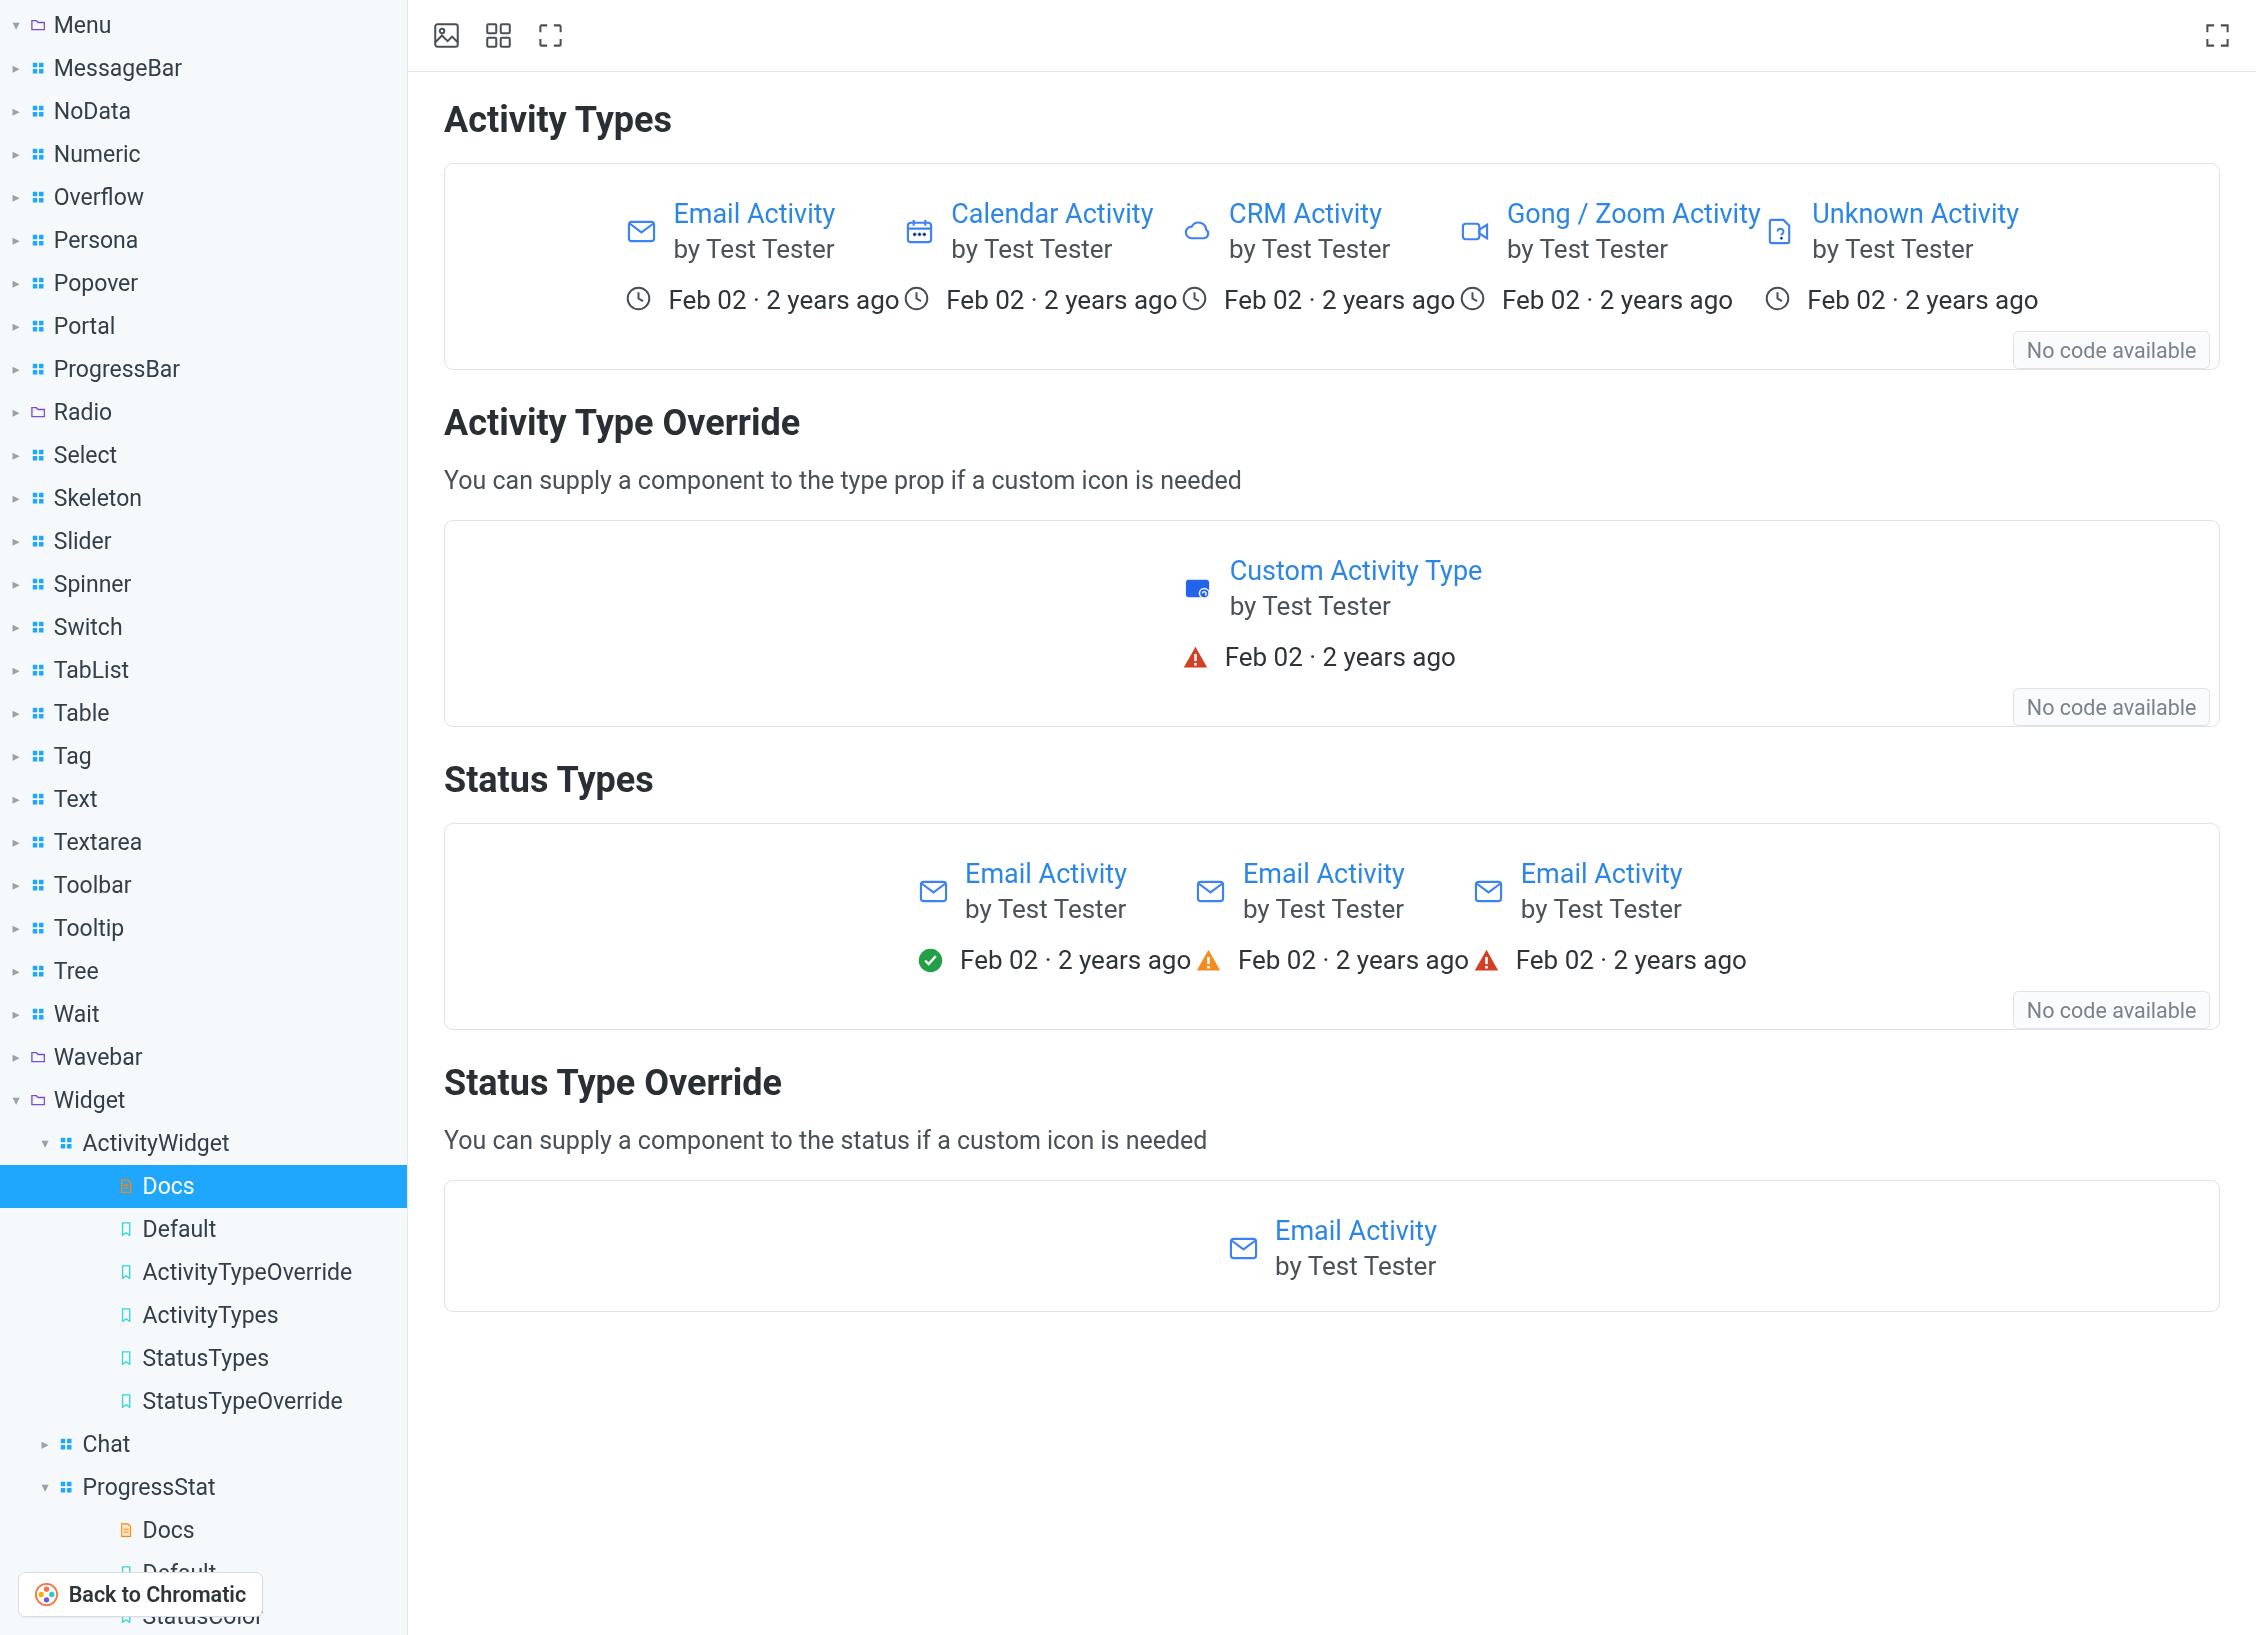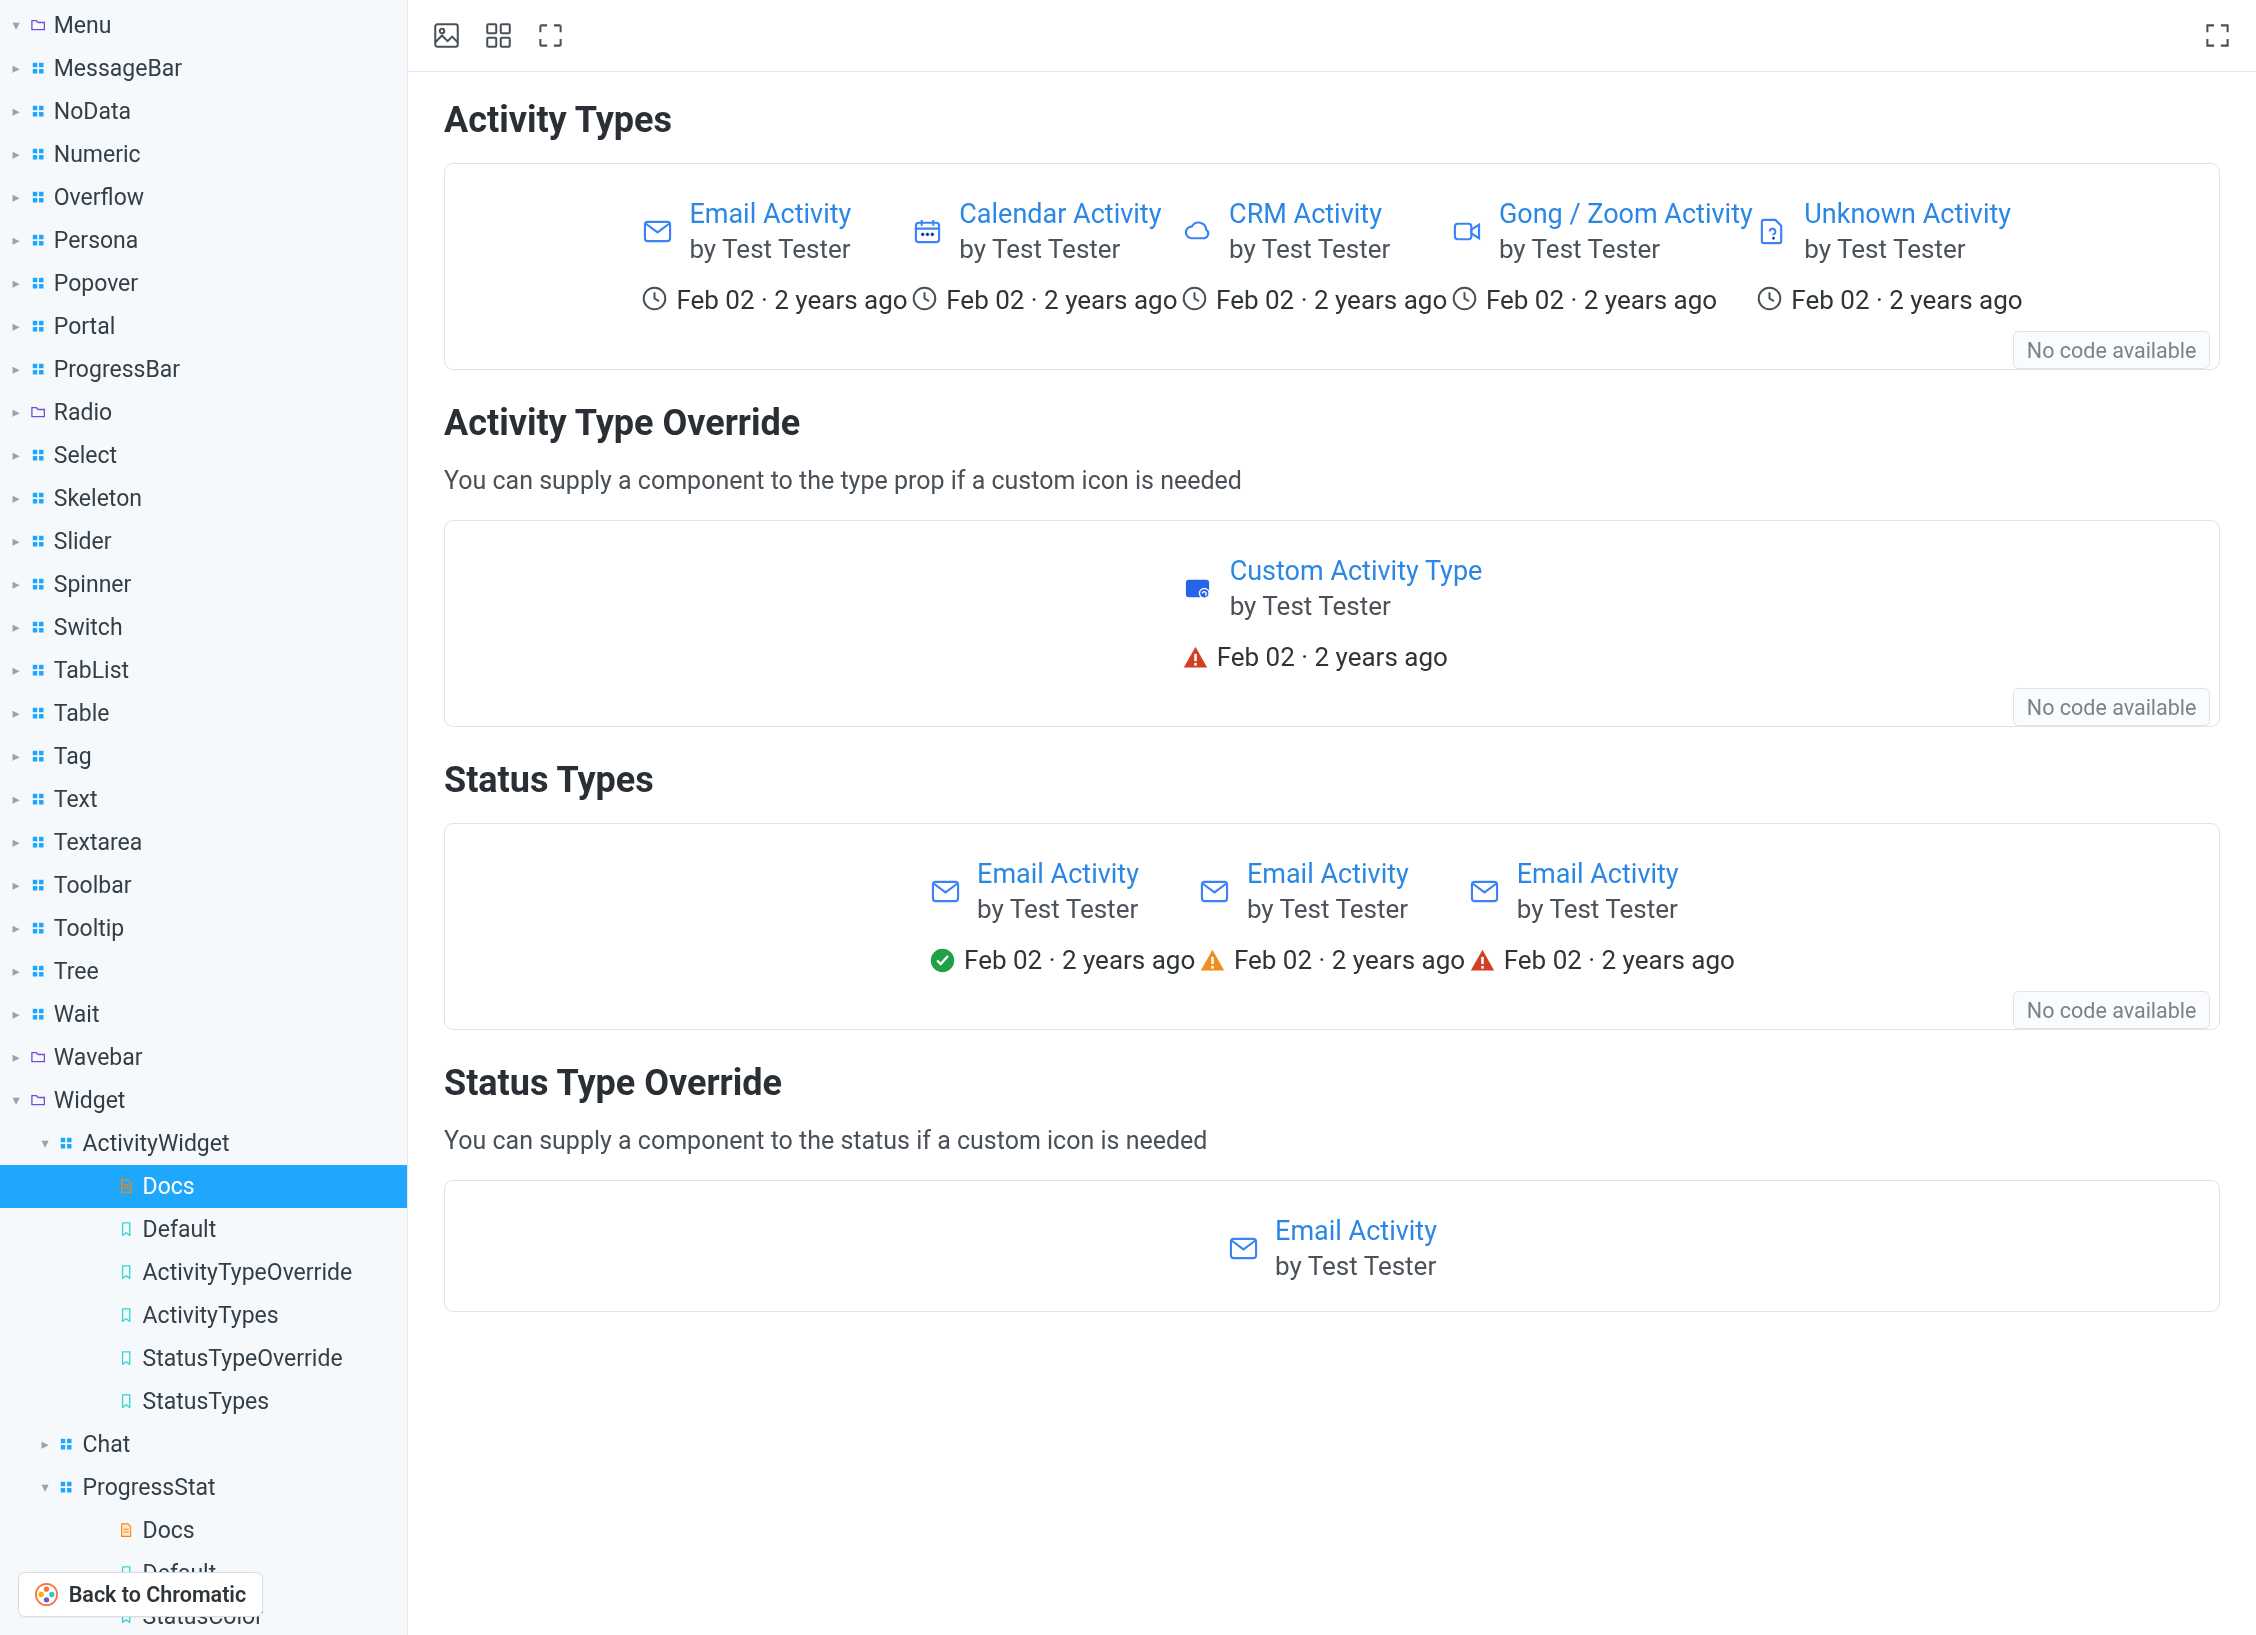--- a/index.html
+++ b/index.html
@@ -108,21 +108,21 @@
     gap: 3.6px;
     flex-wrap: nowrap;
   }
   .activity-item { min-width: 0; }
   .act-top { display: flex; align-items: center; gap: 16px; }
   .act-icon { width: 32px; height: 32px; display:inline-flex; align-items:center; justify-content:center; }
   .act-icon svg { width: 29px; height: 29px; }
   .act-titleblock { display: flex; flex-direction: column; line-height: 1.35; }
   .act-title { color: #2b87e3; font-size: 27px; font-weight: 400; }
   .act-sub { color: #4b5259; font-size: 26px; }
-  .act-bottom { display: flex; align-items: center; gap: 8px; margin-top: 18px; }
+  .act-bottom { display: flex; align-items: center; gap: 16px; margin-top: 18px; }
   .act-date { color: #2e3438; font-size: 26px; white-space: nowrap; }
   .clock-icon svg, .status-icon svg { width: 27px; height: 27px; }
   .status-icon { display:inline-flex; }
 
   
   .stroke-blue { stroke: #3b82f6; }
   .stroke-gray { stroke: #474f56; }
   .fill-green { fill: #22a047; }
   .fill-orange { fill: #f28c1f; }
   .fill-red { fill: #d14025; }
@@ -502,30 +502,30 @@
         </span>
         <span class="label">ActivityTypes</span>
       </div>
       <div class="tree-row depth-2">
         <span class="caret"></span>
         <span class="icon-type">
           <svg width="14.3" height="14.3" viewBox="0 0 16 16">
             <use href="#i-story"></use>
           </svg>
         </span>
-        <span class="label">StatusTypeOverride</span>
+        <span class="label">StatusTypes</span>
       </div>
       <div class="tree-row depth-2">
         <span class="caret"></span>
         <span class="icon-type">
           <svg width="14.3" height="14.3" viewBox="0 0 16 16">
             <use href="#i-story"></use>
           </svg>
         </span>
-        <span class="label">StatusTypes</span>
+        <span class="label">StatusTypeOverride</span>
       </div>
       <div class="tree-row depth-1">
         <span class="caret">▸</span>
         <span class="icon-type">
           <svg width="14.3" height="14.3" viewBox="0 0 16 16">
             <use href="#i-component"></use>
           </svg>
         </span>
         <span class="label">Chat</span>
       </div>

